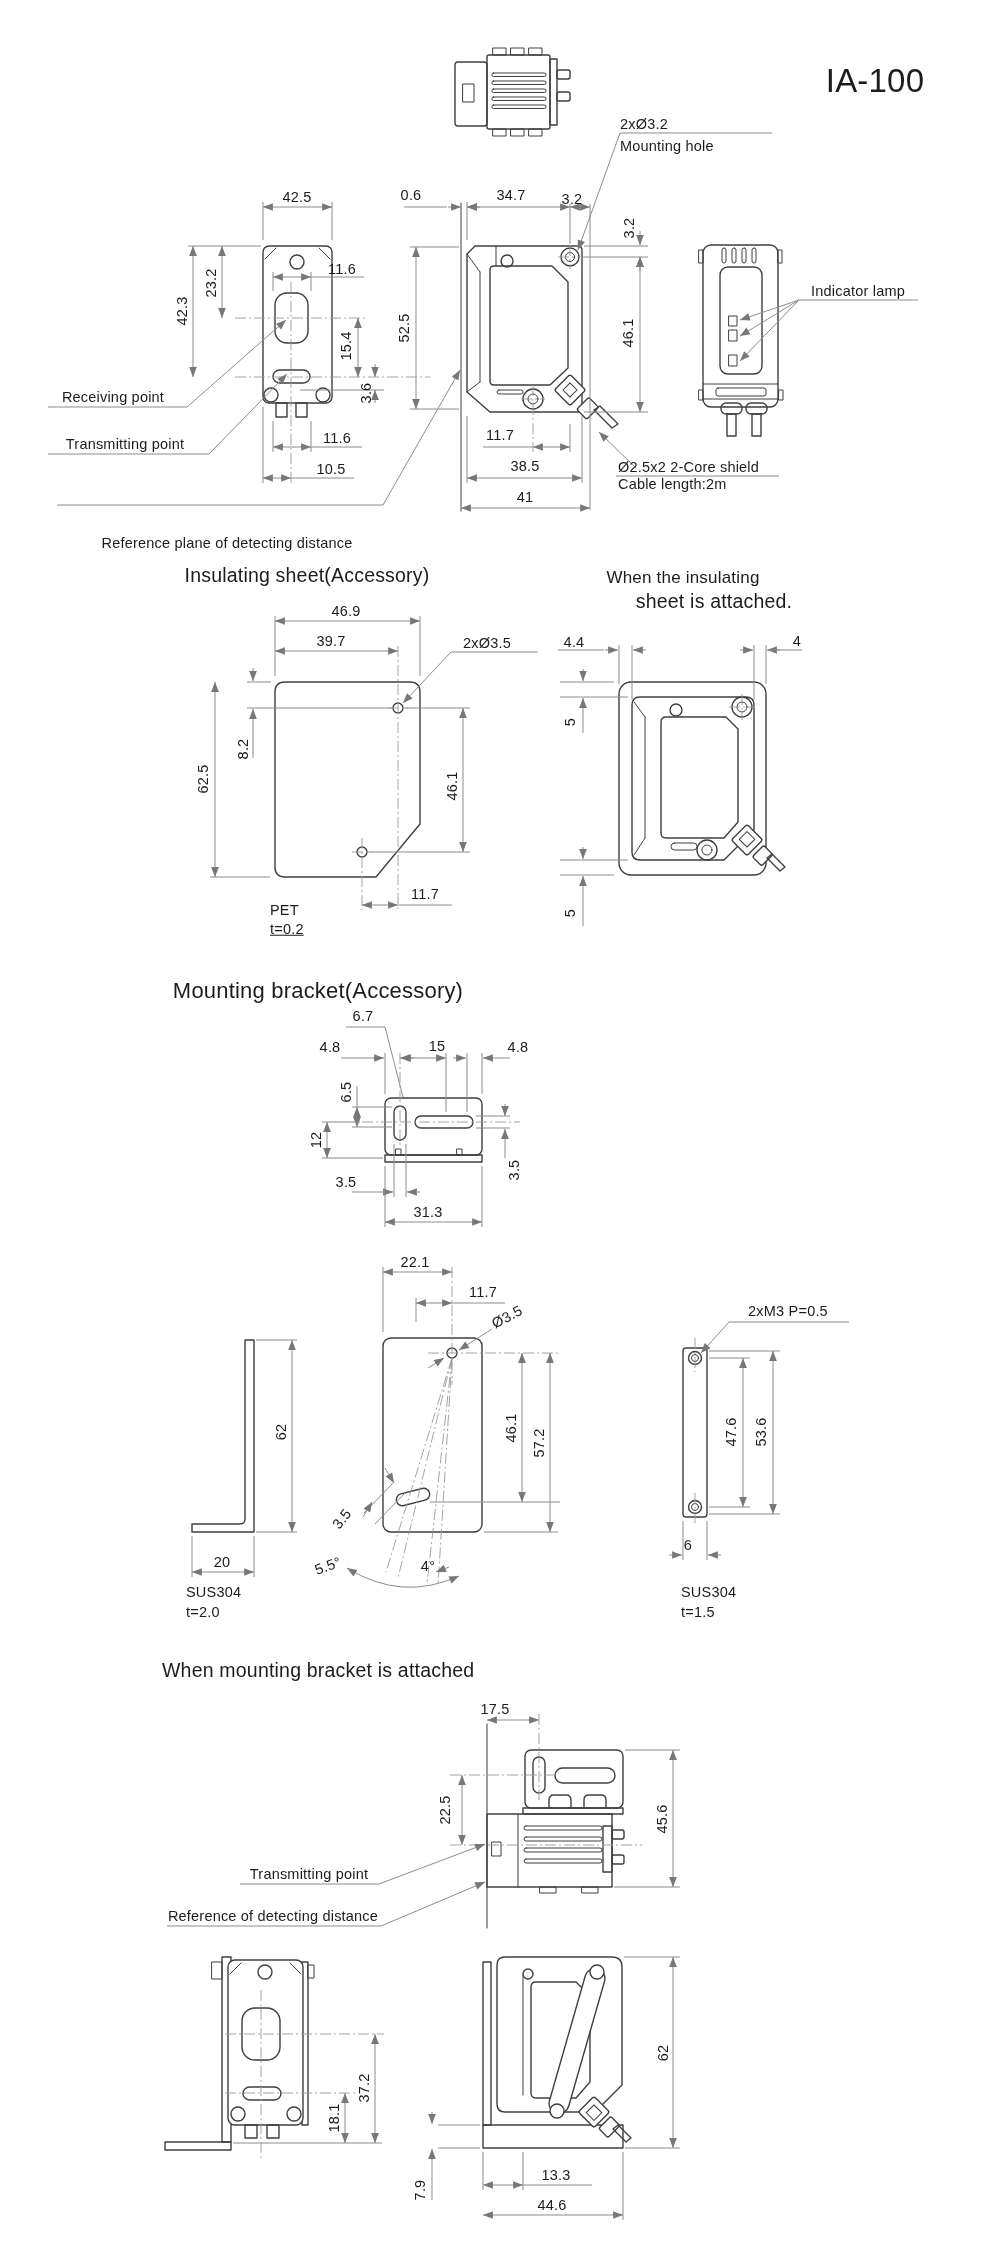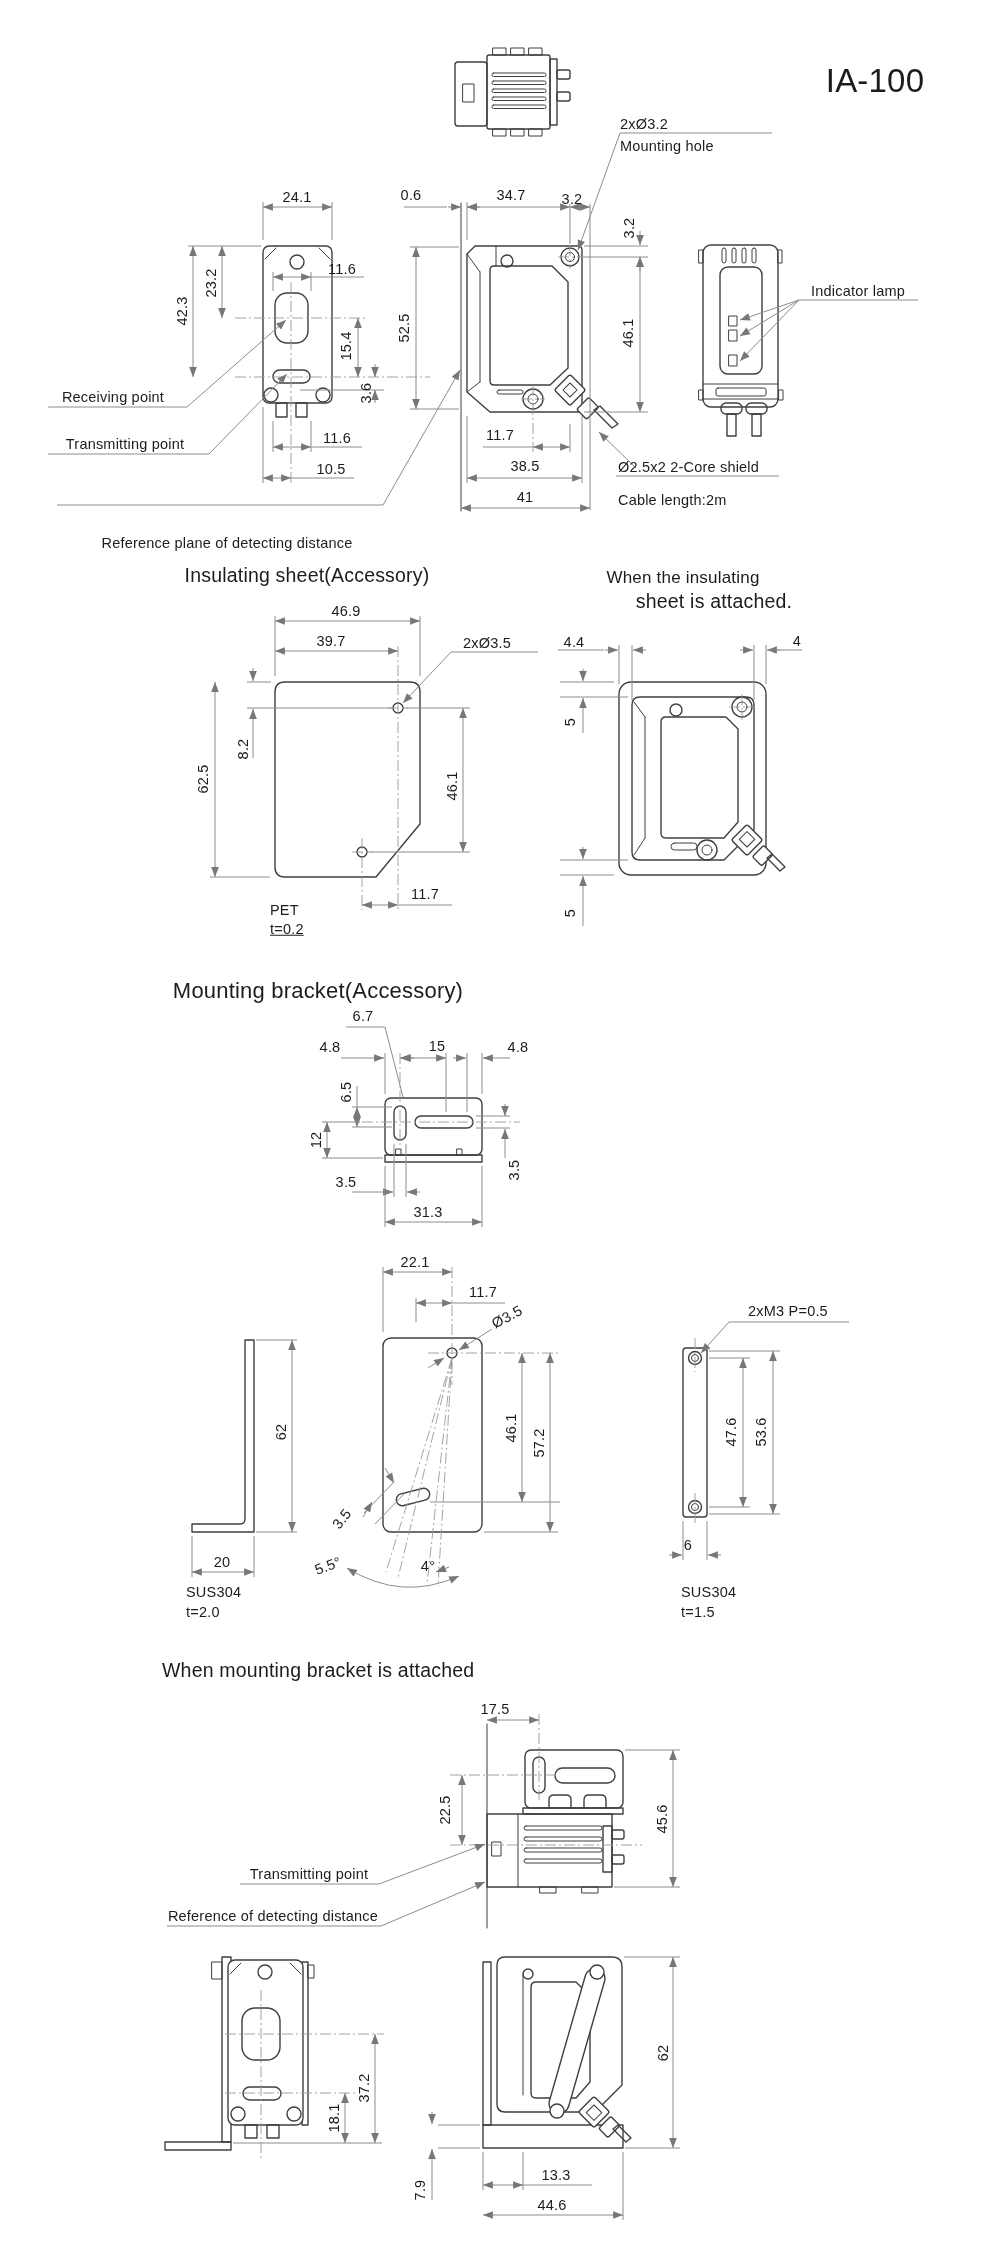--- a/index.html
+++ b/index.html
@@ -439,21 +439,21 @@
   <line class="d ae" x1="432" y1="2112" x2="432" y2="2124"></line>
         <line class="d ae" x1="432" y1="2161" x2="432" y2="2149"></line>
   <line class="d" x1="432" y1="2161" x2="432" y2="2200"></line>
   <line class="d" x1="438" y1="2125" x2="480" y2="2125"></line>
         <line class="d" x1="438" y1="2148" x2="480" y2="2148"></line>
 </g>
 </svg>
 
 <div class="labels">
       <div class="lbl" style="left: 875px; top: 44px; font-size: 33px; transform: translate(-50%, -50%); margin-top: 36px;">IA-100</div>
-      <div class="lbl" style="left: 297px; top: 197px; transform: translate(-50%, -50%);">24.1</div>
+      <div class="lbl" style="left: 297px; top: 197px; transform: translate(-50%, -50%);">42.5</div>
       <div class="lbl" style="left: 182px; top: 311px; transform: translate(-50%, -50%) rotate(-90deg);">42.3</div>
       <div class="lbl" style="left: 211px; top: 283px; transform: translate(-50%, -50%) rotate(-90deg);">23.2</div>
       <div class="lbl" style="left: 342px; top: 269px; transform: translate(-50%, -50%);">11.6</div>
       <div class="lbl" style="left: 346px; top: 346px; transform: translate(-50%, -50%) rotate(-90deg);">15.4</div>
       <div class="lbl" style="left: 366px; top: 393px; transform: translate(-50%, -50%) rotate(-90deg);">3.6</div>
       <div class="lbl" style="left: 337px; top: 438px; transform: translate(-50%, -50%);">11.6</div>
       <div class="lbl" style="left: 331px; top: 469px; transform: translate(-50%, -50%);">10.5</div>
       <div class="lbl" style="left: 113px; top: 397px; transform: translate(-50%, -50%);">Receiving point</div>
       <div class="lbl" style="left: 125px; top: 444px; transform: translate(-50%, -50%);">Transmitting point</div>
       <div class="lbl" style="left: 227px; top: 495px; transform: translate(-50%, -50%); margin-top: 48px;">Reference plane of detecting distance</div>
@@ -462,21 +462,21 @@
       <div class="lbl" style="left: 572px; top: 199px; transform: translate(-50%, -50%);">3.2</div>
       <div class="lbl" style="left: 404px; top: 328px; transform: translate(-50%, -50%) rotate(-90deg);">52.5</div>
       <div class="lbl" style="left: 629px; top: 228px; transform: translate(-50%, -50%) rotate(-90deg);">3.2</div>
       <div class="lbl" style="left: 628px; top: 333px; transform: translate(-50%, -50%) rotate(-90deg);">46.1</div>
       <div class="lbl" style="left: 620px; top: 124px; transform: translate(0px, -50%);">2xØ3.2</div>
       <div class="lbl" style="left: 620px; top: 146px; transform: translate(0px, -50%);">Mounting hole</div>
       <div class="lbl" style="left: 500px; top: 435px; transform: translate(-50%, -50%);">11.7</div>
       <div class="lbl" style="left: 525px; top: 466px; transform: translate(-50%, -50%);">38.5</div>
       <div class="lbl" style="left: 525px; top: 497px; transform: translate(-50%, -50%);">41</div>
       <div class="lbl" style="left: 618px; top: 467px; transform: translate(0px, -50%);">Ø2.5x2 2-Core shield</div>
-      <div class="lbl" style="left: 618px; top: 484px; transform: translate(0px, -50%); margin-top: 16px;">Cable length:2m</div>
+      <div class="lbl" style="left: 618px; top: 484px; transform: translate(0px, -50%);">Cable length:2m</div>
       <div class="lbl" style="left: 858px; top: 291px; transform: translate(-50%, -50%);">Indicator lamp</div>
       <div class="lbl" style="left: 307px; top: 576px; font-size: 19.5px; transform: translate(-50%, -50%);">Insulating sheet(Accessory)</div>
       <div class="lbl" style="left: 346px; top: 611px; transform: translate(-50%, -50%);">46.9</div>
       <div class="lbl" style="left: 331px; top: 641px; transform: translate(-50%, -50%);">39.7</div>
       <div class="lbl" style="left: 487px; top: 643px; transform: translate(-50%, -50%);">2xØ3.5</div>
       <div class="lbl" style="left: 243px; top: 749px; transform: translate(-50%, -50%) rotate(-90deg);">8.2</div>
       <div class="lbl" style="left: 203px; top: 779px; transform: translate(-50%, -50%) rotate(-90deg);">62.5</div>
       <div class="lbl" style="left: 452px; top: 786px; transform: translate(-50%, -50%) rotate(-90deg);">46.1</div>
       <div class="lbl" style="left: 425px; top: 894px; transform: translate(-50%, -50%);">11.7</div>
       <div class="lbl" style="left: 270px; top: 910px; transform: translate(0px, -50%);">PET</div>

